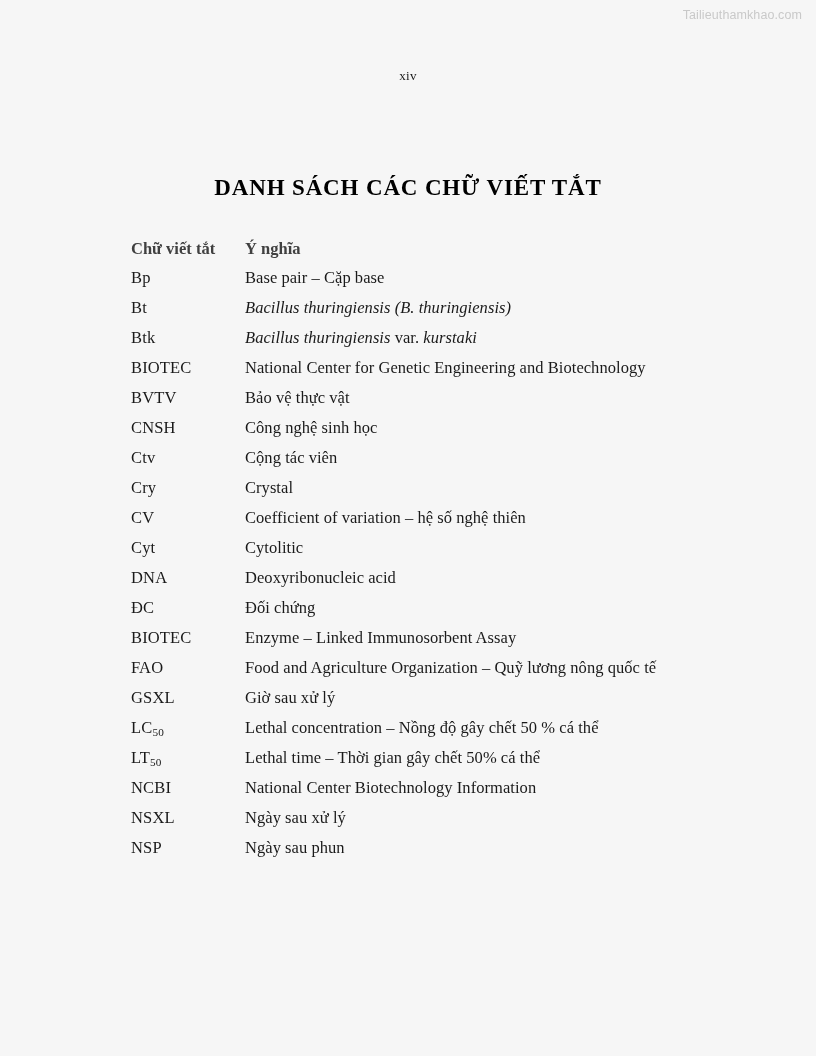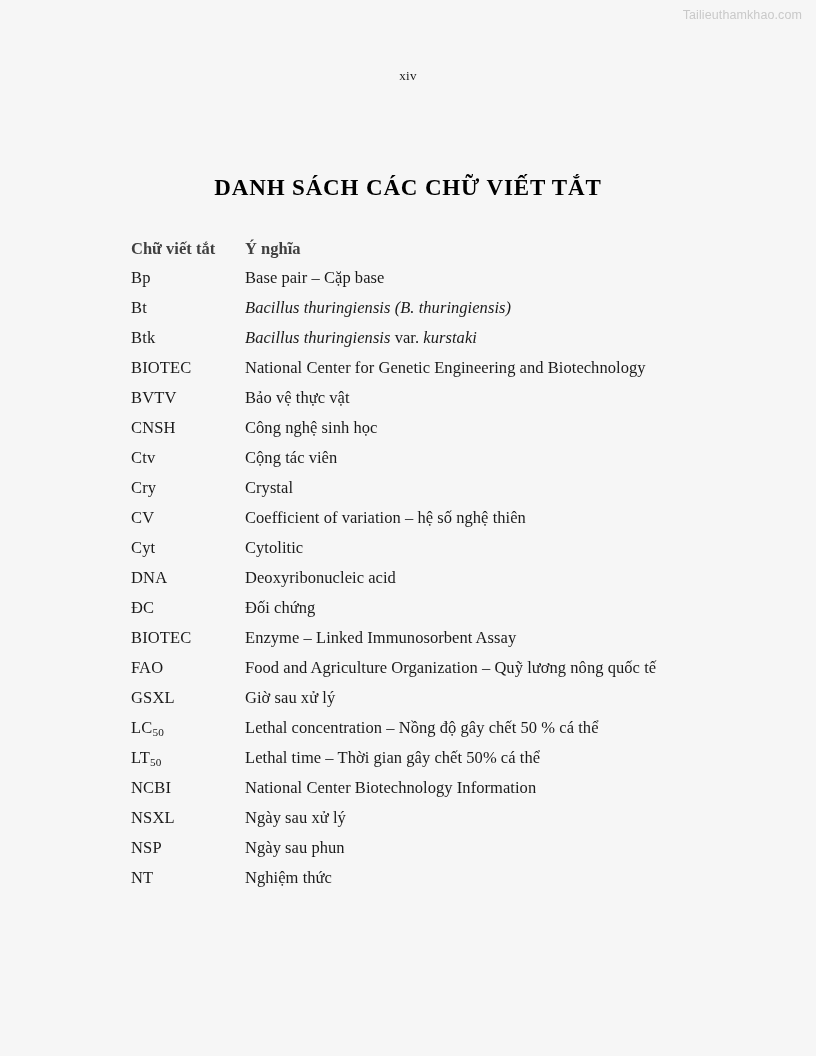--- a/index.html
+++ b/index.html
@@ -207,20 +207,16 @@
           <td class="meaning">National Center Biotechnology Information</td>
         </tr>
         <tr>
           <td class="term">NSXL</td>
           <td class="meaning">Ngày sau xử lý</td>
         </tr>
         <tr>
           <td class="term">NSP</td>
           <td class="meaning">Ngày sau phun</td>
         </tr>
-        <tr>
-          <td class="term">NT</td>
-          <td class="meaning">Nghiệm thức</td>
-        </tr>
       </tbody>
   </table>
 
 </div>
 
 </body></html>

